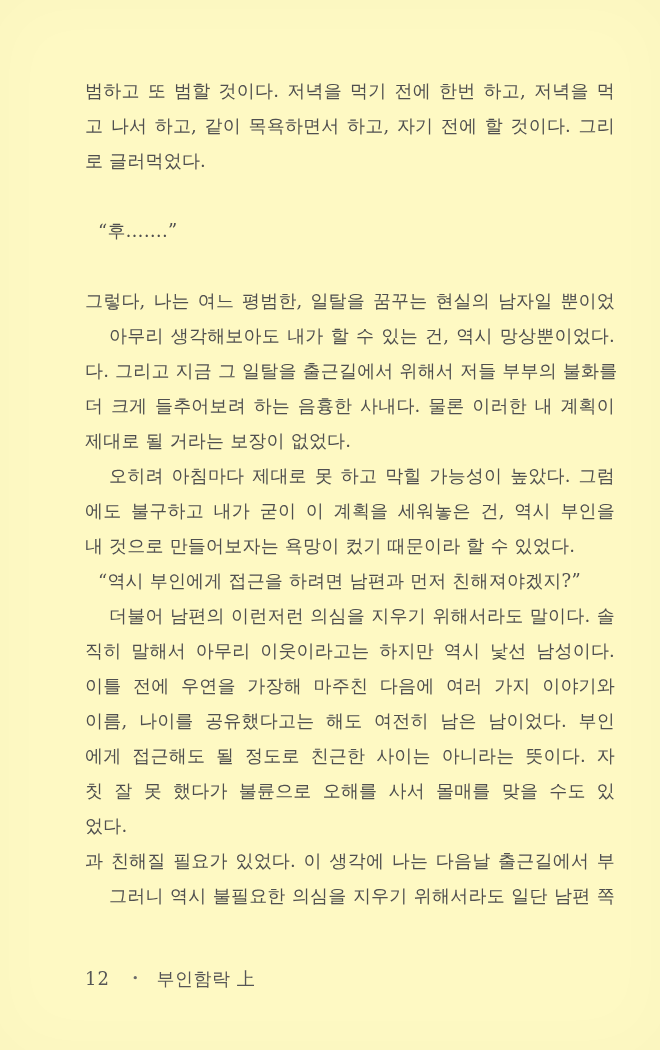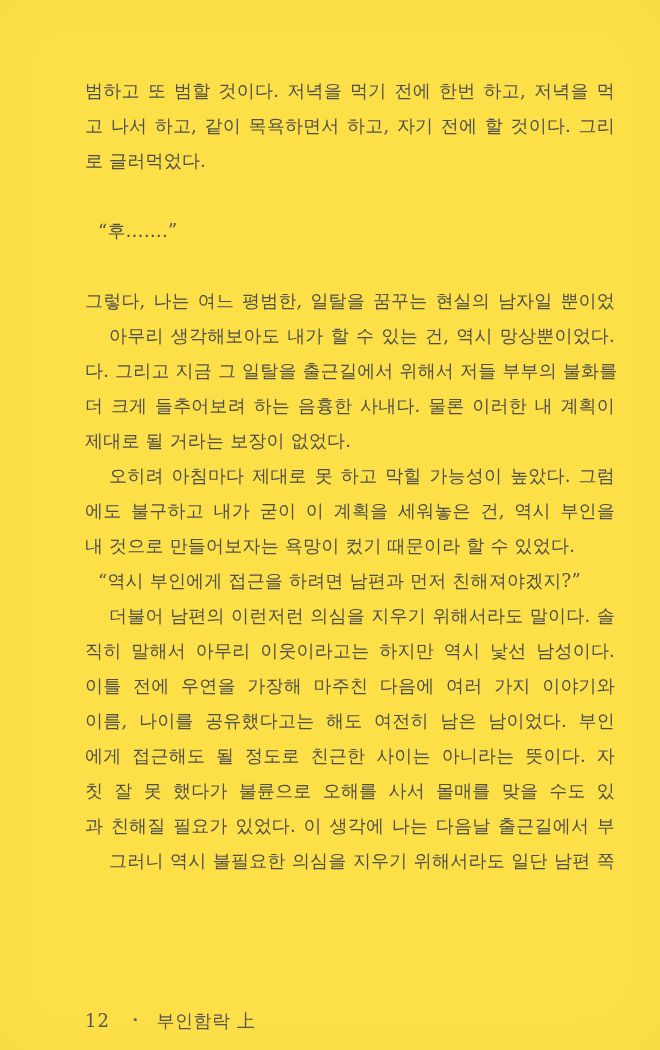--- a/index.html
+++ b/index.html
@@ -7,21 +7,21 @@
     padding: 0;
     width: 660px;
     height: 1050px;
     background: #f4f4f2;
     font-family: "DejaVu Serif", "Liberation Serif", serif;
   }
   .page {
     position: relative;
     width: 660px;
     height: 1050px;
-    background: #fde047;
+    background: #fef9c3;
     box-shadow: inset 0 0 70px rgba(0,0,0,0.02);
     overflow: hidden;
     color: #4f4f4f;
   }
   .text-block {
     position: absolute;
     top: 73px;
     left: 85px;
     width: 530px;
   }
@@ -34,21 +34,21 @@
     text-align: justify;
     white-space: nowrap;
     overflow: visible;
   }
   .j { text-align-last: justify; }
   .in { text-indent: 24px; }
   .qin { text-indent: 13px; }
   .sp { height: 35px; }
   .footer {
     position: absolute;
-    top: 1008px;
+    top: 966px;
     left: 85px;
     width: 530px;
     height: 26px;
     line-height: 26px;
     font-size: 18px;
     color: #565656;
     display: flex;
     align-items: flex-start;
   }
   .footer .pnum { letter-spacing: 1px; }
@@ -86,20 +86,21 @@
     <div class="ln">내 것으로 만들어보자는 욕망이 컸기 때문이라 할 수 있었다.</div>
 
     <div class="ln qin">“역시 부인에게 접근을 하려면 남편과 먼저 친해져야겠지?”</div>
 
     <div class="ln in j">더불어 남편의 이런저런 의심을 지우기 위해서라도 말이다. 솔</div>
     <div class="ln j">직히 말해서 아무리 이웃이라고는 하지만 역시 낯선 남성이다.</div>
     <div class="ln j">이틀 전에 우연을 가장해 마주친 다음에 여러 가지 이야기와</div>
     <div class="ln j">이름, 나이를 공유했다고는 해도 여전히 남은 남이었다. 부인</div>
     <div class="ln j">에게 접근해도 될 정도로 친근한 사이는 아니라는 뜻이다. 자</div>
     <div class="ln j">칫 잘 못 했다가 불륜으로 오해를 사서 몰매를 맞을 수도 있</div>
+    <div class="ln">었다.</div>
 
     <div class="ln j">과 친해질 필요가 있었다. 이 생각에 나는 다음날 출근길에서 부</div>
     <div class="ln in j">그러니 역시 불필요한 의심을 지우기 위해서라도 일단 남편 쪽</div>
 
   </div>
 
   <div class="footer">
     <span class="pnum">12</span>
     <span class="dot">•</span>
     <span class="btitle">부인함락 上</span>

